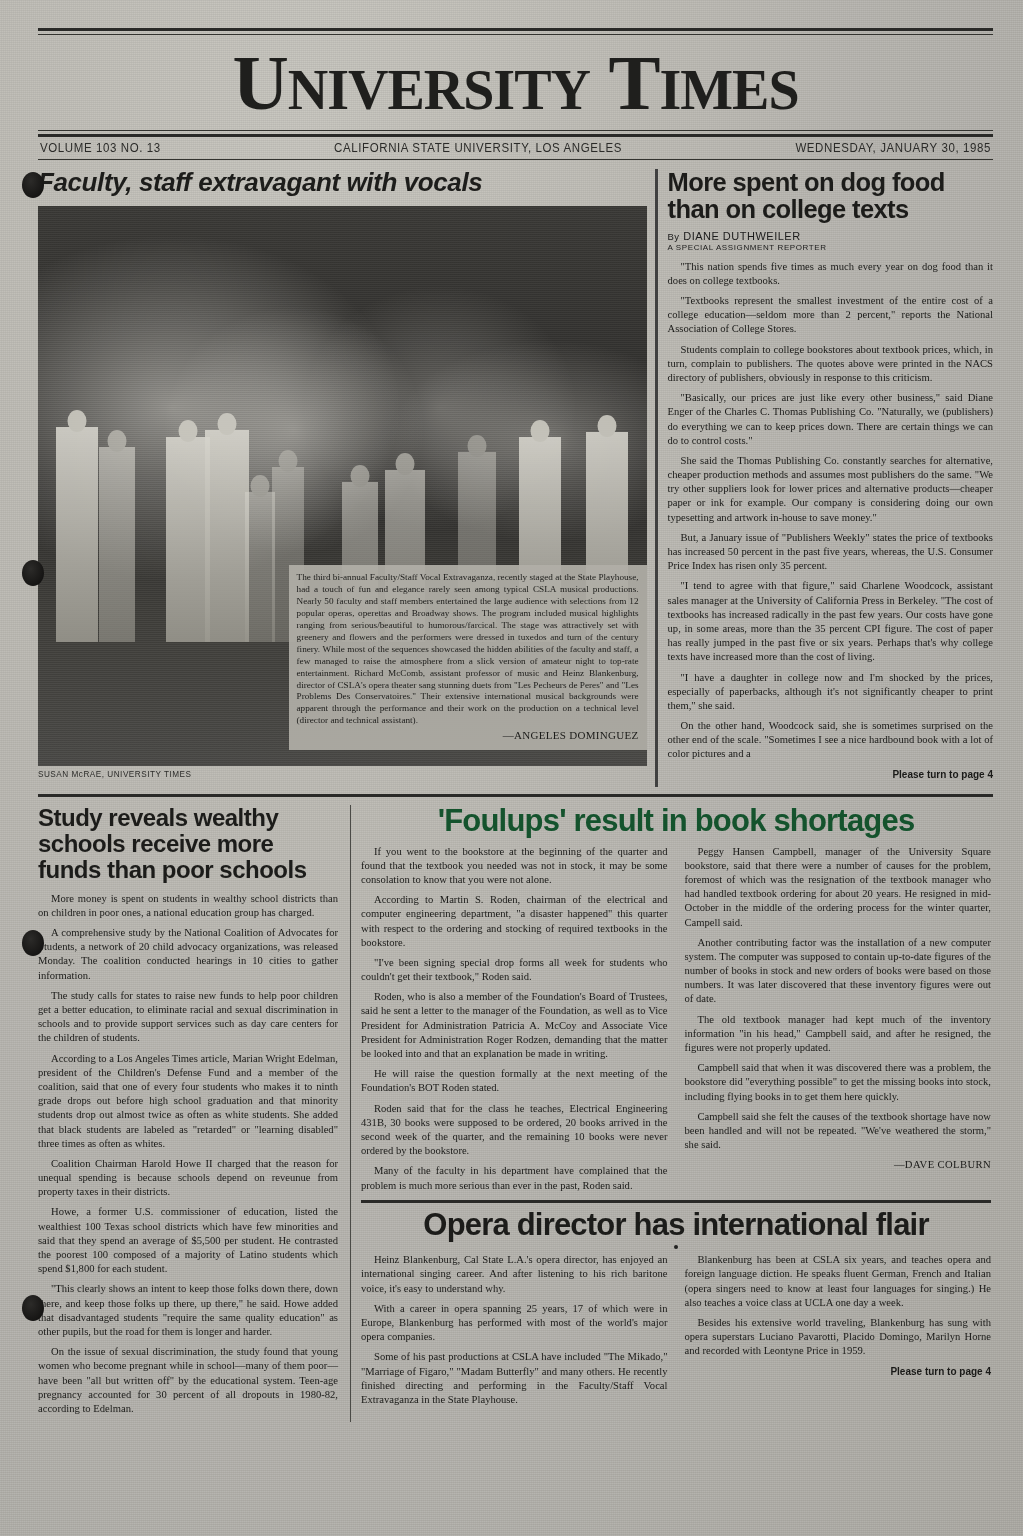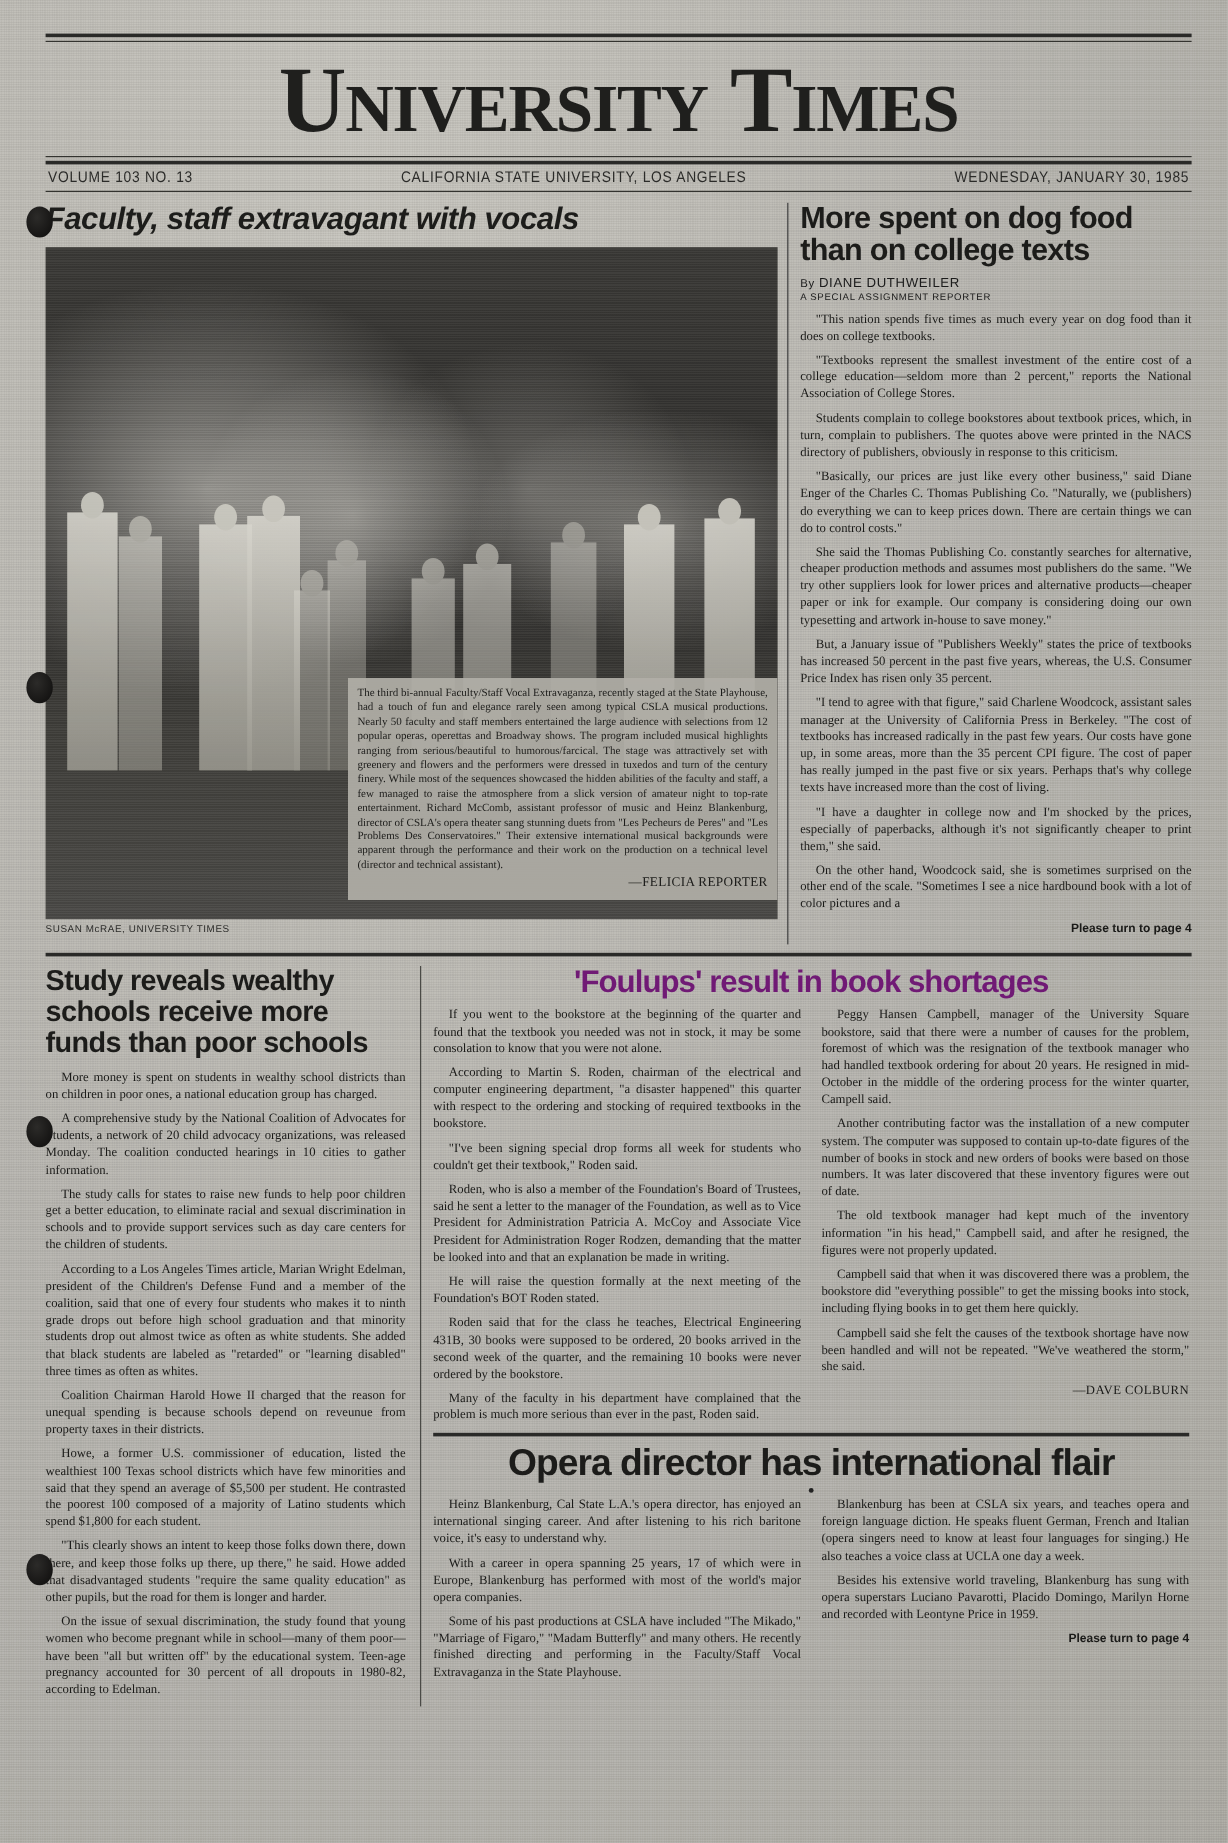--- a/index.html
+++ b/index.html
@@ -44,21 +44,21 @@
     font-family:"Liberation Sans", sans-serif;
     font-size:11.5px;letter-spacing:.6px;
     padding:5px 2px 5px 2px;
     color:#2b2b29;
     transform:scaleY(1.12);
   }
 
   
   .top{display:flex;gap:0;margin-top:9px;}
   .left-top{width:617px;}
-  .right-top{width:330px;padding-left:10px;border-left:1px solid #404040;margin-left:8px;}
+  .right-top{width:330px;padding-left:10px;border-left:3px solid #404040;margin-left:8px;}
 
   .feature-head{
     font-family:"Liberation Sans", sans-serif;
     font-style:italic;font-weight:bold;
     font-size:26px;line-height:1.06;
     letter-spacing:-.4px;
     color:#1d1d1b;
     margin:0 0 9px 0;
   }
   .photo{
@@ -112,22 +112,22 @@
   .col-study{width:300px;padding-right:12px;}
   .divider{width:1px;background:#4a4a46;margin:0 10px 0 0;}
   .col-foul{width:630px;}
 
   .hed-study{
     font-family:"Liberation Sans", sans-serif;font-weight:bold;
     font-size:24px;line-height:1.08;letter-spacing:-.5px;margin:0 0 9px 0;color:#1c1c1a;
   }
   .hed-foul{
     font-family:"Liberation Sans", sans-serif;font-weight:bold;
-    font-size:26px;line-height:1.05;letter-spacing:-.8px;text-align:center;
-    margin:0 0 7px 0;color:#701a75;
+    font-size:31px;line-height:1.05;letter-spacing:-.8px;text-align:center;
+    margin:0 0 7px 0;color:#14532d;
   }
   .two-col{column-count:2;column-gap:17px;column-rule:0;}
   .two-col p{margin:0 0 6px 0;text-indent:13px;}
   .sig-right{font-weight:normal;text-align:right;text-indent:0 !important;letter-spacing:.4px;}
 
   
   .opera-wrap{margin-top:7px;}
   .hed-opera{
     font-family:"Liberation Sans", sans-serif;font-weight:bold;
     font-size:31px;line-height:1.05;letter-spacing:-.8px;text-align:center;
@@ -209,21 +209,21 @@
           </div>
         <div class="fig" style="left:90%;width:42px;height:210px;">
             <span class="head"></span>
           </div>
 
         <figcaption class="photo-cap">
           <span>The third bi-annual Faculty/Staff Vocal Extravaganza, recently staged at the State Playhouse, had a touch of fun and elegance rarely seen among typical CSLA musical productions.</span>
           <span>Nearly 50 faculty and staff members entertained the large audience with selections from 12 popular operas, operettas and Broadway shows. The program included musical highlights ranging from serious/beautiful to humorous/farcical. The stage was attractively set with greenery and flowers and the performers were dressed in tuxedos and turn of the century finery.</span>
           <span>While most of the sequences showcased the hidden abilities of the faculty and staff, a few managed to raise the atmosphere from a slick version of amateur night to top-rate entertainment.</span>
           <span>Richard McComb, assistant professor of music and Heinz Blankenburg, director of CSLA's opera theater sang stunning duets from "Les Pecheurs de Peres" and "Les Problems Des Conservatoires." Their extensive international musical backgrounds were apparent through the performance and their work on the production on a technical level (director and technical assistant).</span>
-          <span class="sig">—FELICIA REPORTER</span>
+          <span class="sig">—ANGELES DOMINGUEZ</span>
         </figcaption>
       </figure>
       <div class="credit">SUSAN McRAE, UNIVERSITY TIMES</div>
     </div>
 
     <div class="right-top">
       <h2 class="hed-right">More spent on dog food than on college texts</h2>
       <div class="byline">
         <span class="by">By</span>
         <span>DIANE DUTHWEILER</span>

